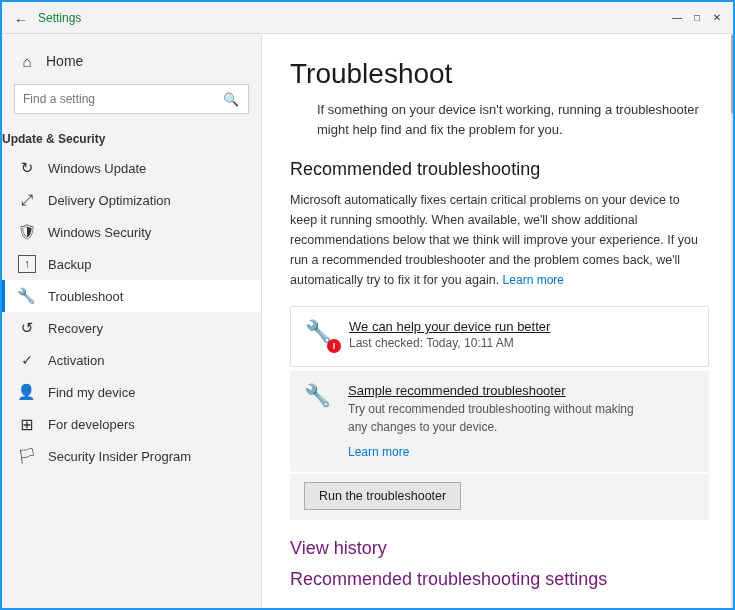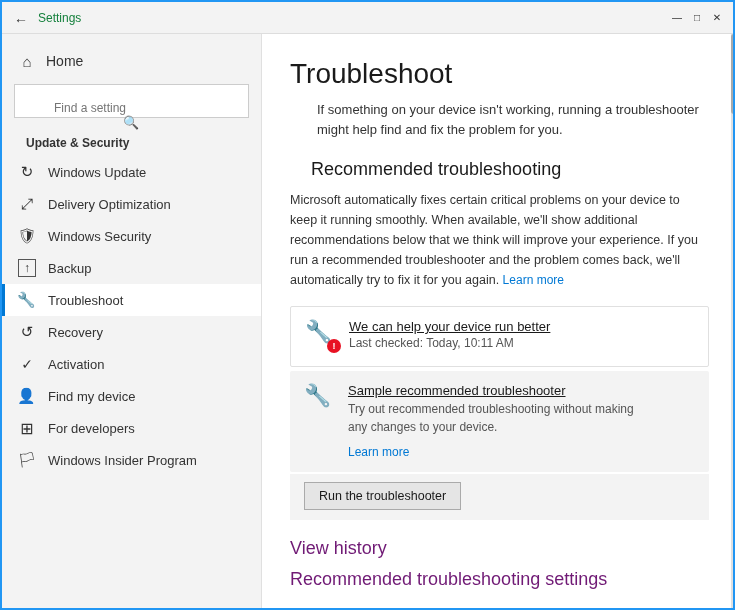--- a/index.html
+++ b/index.html
@@ -76,42 +76,41 @@
       color: #333;
       cursor: pointer;
     }
 
     .search-box {
       display: flex;
       align-items: center;
       margin: 8px 12px;
       border: 1px solid #ccc;
       background: #fff;
-      padding: 16px 8px;
+      padding: 4px 8px;
       height: 30px;
-      flex-direction: column;
     }
     .search-input {
       border: none;
       outline: none;
       flex: 1;
       font-size: 12px;
       color: #555;
       background: transparent;
     }
     .search-icon-span {
       color: #555;
       font-size: 13px;
     }
 
     .sidebar-section-title {
       font-size: 12px;
       font-weight: 700;
       color: #333;
-      padding: 10px 24px 6px;
+      padding: 10px 0 6px;
     }
 
     .sidebar-item {
       display: flex;
       align-items: center;
       gap: 12px;
       padding: 7px 16px;
       font-size: 13px;
       color: #333;
       cursor: pointer;
@@ -151,21 +150,20 @@
       margin-bottom: 20px;
       line-height: 1.5;
       margin-left: 27px;
     }
 
     .section-title {
       font-size: 18px;
       font-weight: 400;
       color: #1a1a1a;
       margin-bottom: 10px;
-      margin-left: 21px;
     }
 
     .section-description {
       font-size: 12.5px;
       color: #333;
       line-height: 1.6;
       margin-bottom: 16px;
     }
     .section-description a {
       color: #0078d4;
@@ -353,21 +351,21 @@
       <div class="sidebar-item">
         <span class="sidebar-item-icon">👤</span>
         <span>Find my device</span>
       </div>
       <div class="sidebar-item">
         <span class="sidebar-item-icon" style="font-size:16px;">⊞</span>
         <span>For developers</span>
       </div>
       <div class="sidebar-item">
         <span class="sidebar-item-icon">🏳</span>
-        <span>Windows Insider Program</span>
+        <span>Security Insider Program</span>
       </div>
     </div>
 
     <div class="main-content">
       <h1 class="page-title">Troubleshoot</h1>
       <p class="page-subtitle">If something on your device isn't working, running a troubleshooter might help find and fix the problem for you.</p>
 
       <h2 class="section-title">Recommended troubleshooting</h2>
 
       <p class="section-description">

